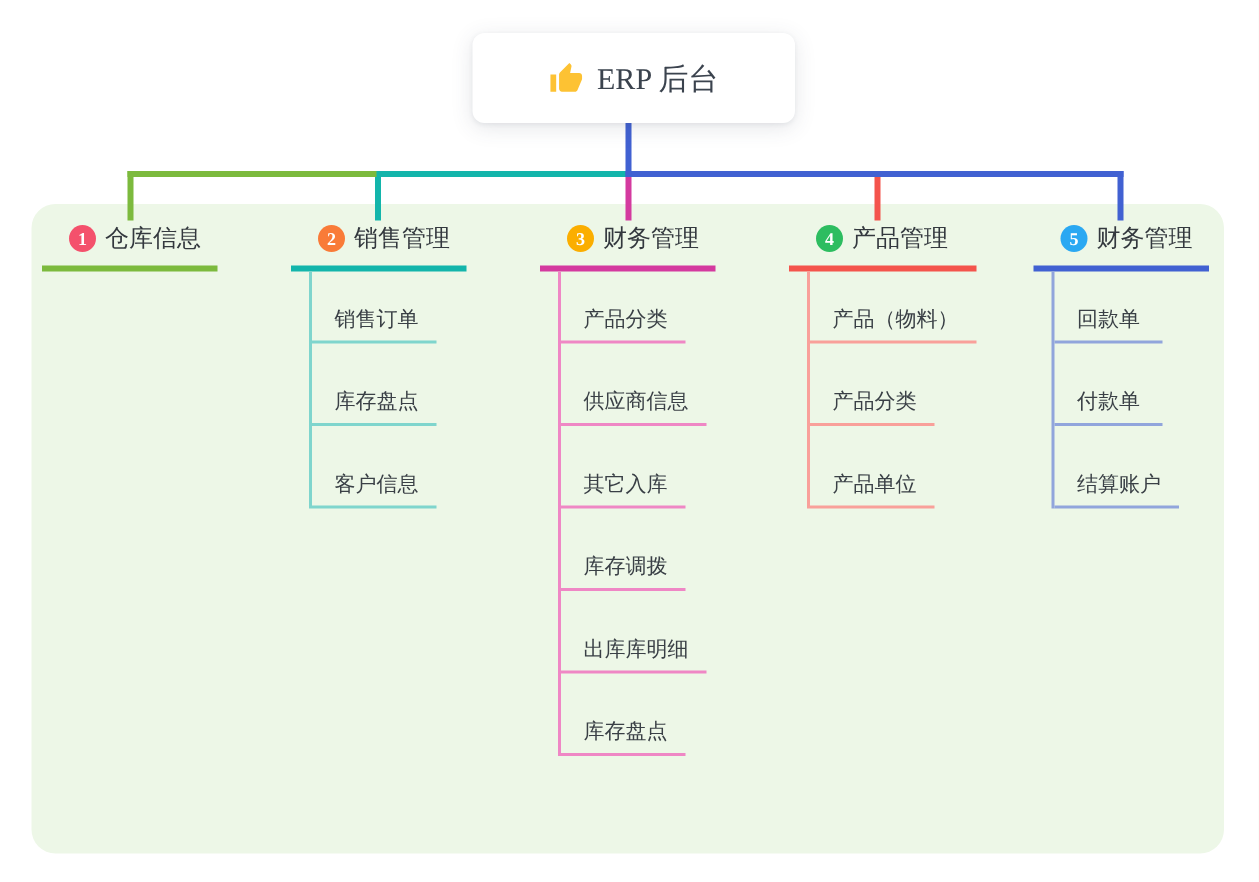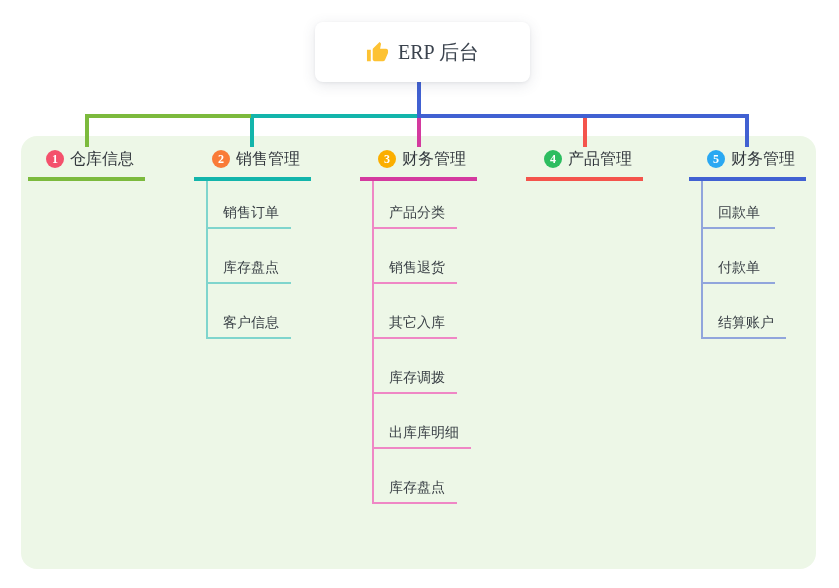--- a/index.html
+++ b/index.html
@@ -98,33 +98,38 @@
     </ul>
   </section>
 
   <section class="branch b2" style="--c: #d43a9f; --cl: #ef87c5; --badge: #fbae00;">
     <div class="branch-title">
       <span class="badge">3</span>
       <span>财务管理</span>
     </div>
     <ul class="children">
       <li class="child">产品分类</li>
-      <li class="child">销售退货</li>
+      <li class="child">供应商信息</li>
       <li class="child">其它入库</li>
       <li class="child">库存调拨</li>
       <li class="child">出库库明细</li>
       <li class="child">库存盘点</li>
     </ul>
   </section>
 
   <section class="branch b3" style="--c: #f4544c; --cl: #f9a09a; --badge: #2dbd60;">
     <div class="branch-title">
       <span class="badge">4</span>
       <span>产品管理</span>
     </div>
+    <ul class="children">
+      <li class="child">产品（物料）</li>
+      <li class="child">产品分类</li>
+      <li class="child">产品单位</li>
+    </ul>
   </section>
 
   <section class="branch b4" style="--c: #4161d2; --cl: #91a5dc; --badge: #2aa8f2;">
     <div class="branch-title">
       <span class="badge">5</span>
       <span>财务管理</span>
     </div>
     <ul class="children">
       <li class="child">回款单</li>
       <li class="child">付款单</li>

